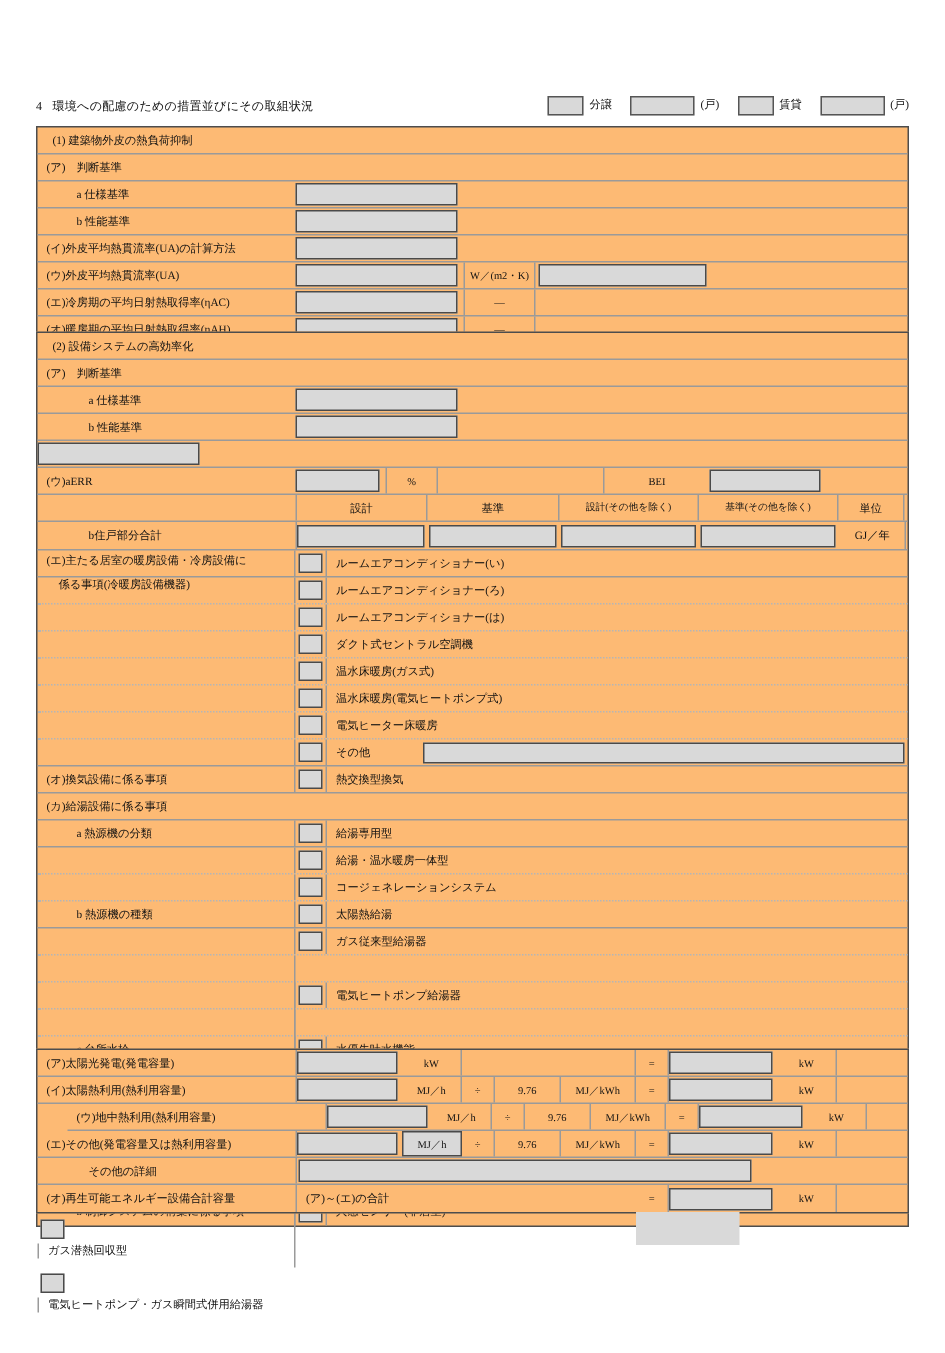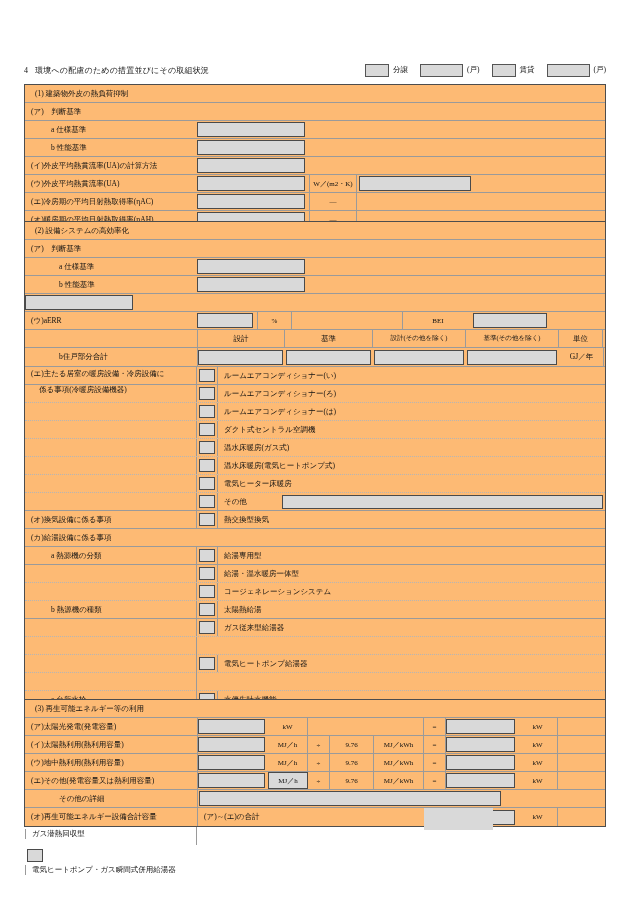--- a/index.html
+++ b/index.html
@@ -458,23 +458,20 @@
         </div>
       <div class="cbcell">
           <span class="cbox"></span>
         </div>
       <div class="optlbl vline">人感センサー(非居室)</div>
     </div>
   </div>
 
   <div class="blk" style="top:699px;">
 
-    <div class="row" style="height:17px;">
-      <div class="cap sec">(3) 再生可能エネルギー等の利用</div>
-    </div>
 
     <div class="row" style="height:18px;">
       <div class="lc nb">
           <span class="cap">(ア)太陽光発電(発電容量)</span>
         </div>
       <div style="width:70px;flex:0 0 70px;display:flex;align-items:center;border-left:1px solid #9a9a9a;">
         <div class="fill" style="width:67px;height:15px;"></div>
       </div>
       <div class="unit" style="width:40px;flex:0 0 40px;">kW</div>
       <div class="plain" style="width:22px;flex:0 0 22px;"></div>
@@ -500,21 +497,21 @@
       <div class="unit" style="width:44px;flex:0 0 44px;">9.76</div>
       <div class="unit" style="width:50px;flex:0 0 50px;">MJ／kWh</div>
       <div class="unit" style="width:22px;flex:0 0 22px;">=</div>
       <div style="width:72px;flex:0 0 72px;display:flex;align-items:center;">
         <div class="fill" style="width:69px;height:15px;"></div>
       </div>
       <div class="unit" style="width:40px;flex:0 0 40px;">kW</div>
       <div class="grow"></div>
     </div>
 
-    <div class="row" style="height:18px;">
+    <div class="row" style="height:18px;margin-left:20px;">
       <div class="lc nb">
           <span class="cap">(ウ)地中熱利用(熱利用容量)</span>
         </div>
       <div style="width:70px;flex:0 0 70px;display:flex;align-items:center;border-left:1px solid #9a9a9a;">
         <div class="fill" style="width:67px;height:15px;"></div>
       </div>
       <div class="unit" style="width:40px;flex:0 0 40px;">MJ／h</div>
       <div class="unit" style="width:22px;flex:0 0 22px;">÷</div>
       <div class="unit" style="width:44px;flex:0 0 44px;">9.76</div>
       <div class="unit" style="width:50px;flex:0 0 50px;">MJ／kWh</div>

